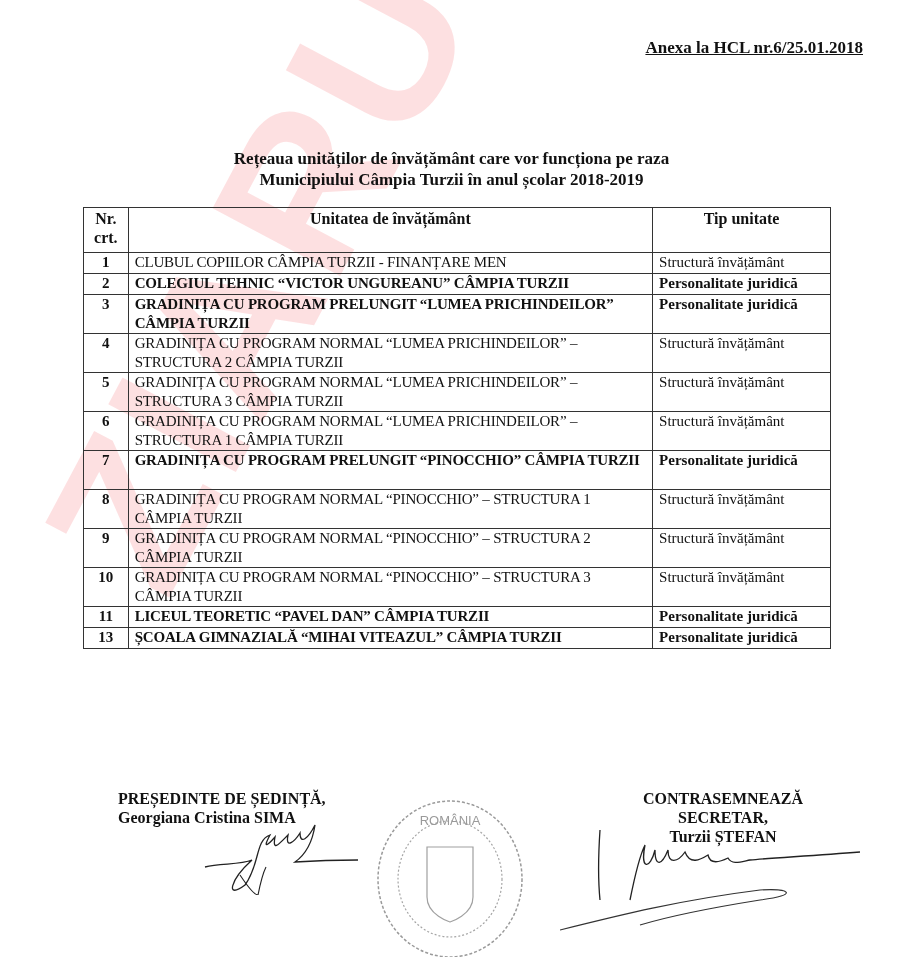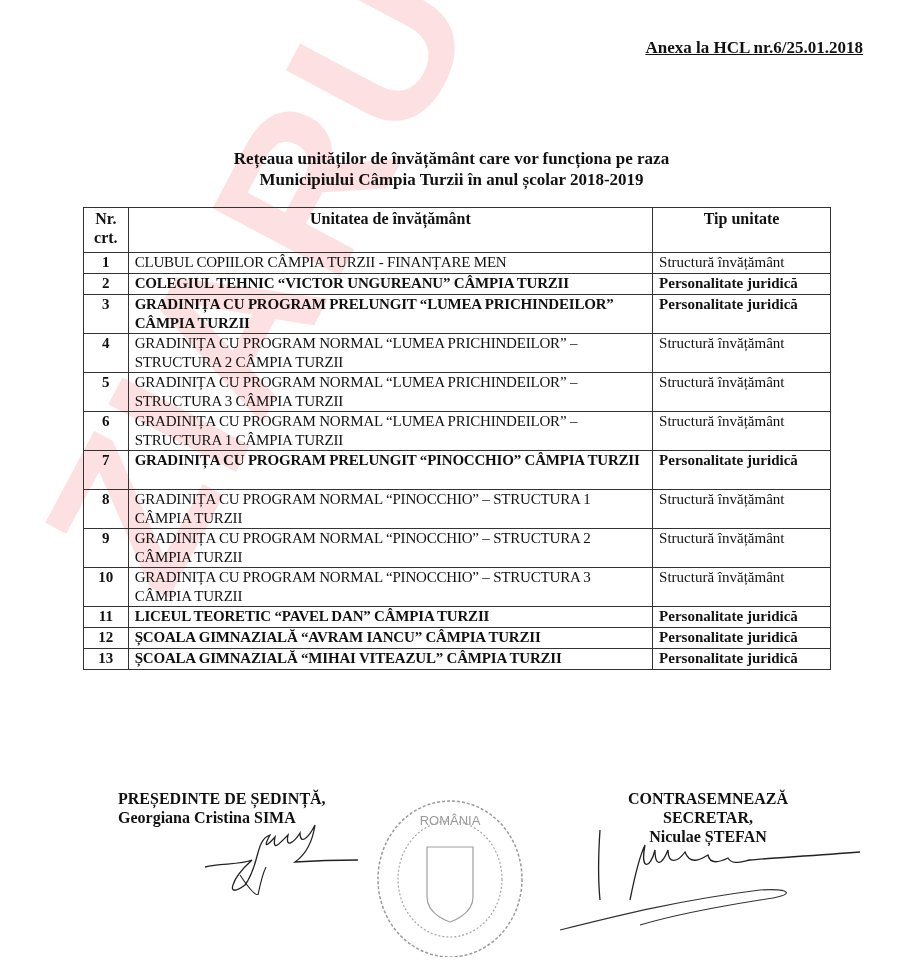--- a/index.html
+++ b/index.html
@@ -34,21 +34,21 @@
   th.c-nr, td.c-nr { width: 32px; text-align: center; font-weight: bold; }
   th.c-name { width: 528px; text-align: center; }
   td.c-name { font-family: "Liberation Sans Narrow", "Liberation Serif", serif; letter-spacing: -0.2px; padding-top: 1px; }
   th.c-type, td.c-type { width: 166px; padding-top: 1px; margin-top: 34px; }
   th.c-type { text-align: center; }
   td.c-type { white-space: nowrap; }
   tr.bold td { font-weight: bold; }
   tr.single td { height: 20px; }
   tr.double td { height: 38px; }
   .sig-left { position: absolute; left: 118px; top: 789px; font-weight: bold; font-size: 16px; line-height: 19px; z-index: 2; }
-  .sig-right { position: absolute; left: 628px; top: 789px; font-weight: bold; font-size: 16px; line-height: 19px; text-align: center; z-index: 2; }
+  .sig-right { position: absolute; left: 643px; top: 789px; font-weight: bold; font-size: 16px; line-height: 19px; text-align: center; z-index: 2; }
   .stamp { position: absolute; left: 375px; top: 797px; z-index: 1; }
   .sign1 { position: absolute; left: 200px; top: 805px; z-index: 3; }
   .sign2 { position: absolute; left: 560px; top: 820px; z-index: 3; }
 </style>
 </head>
 <body>
 
 <div class="watermark">ZIARUL 21</div>
 
 <div class="annex">Anexa la HCL nr.6/25.01.2018</div>
@@ -119,25 +119,20 @@
         <td class="c-nr">10</td>
         <td class="c-name">GRADINIȚA CU PROGRAM NORMAL “PINOCCHIO” – STRUCTURA 3 CÂMPIA TURZII</td>
         <td class="c-type">Structură învățământ</td>
       </tr>
       <tr class="bold single">
         <td class="c-nr">11</td>
         <td class="c-name">LICEUL TEORETIC “PAVEL DAN” CÂMPIA TURZII</td>
         <td class="c-type">Personalitate juridică</td>
       </tr>
       <tr class="bold single">
-        <td class="c-nr">12</td>
-        <td class="c-name">ȘCOALA GIMNAZIALĂ “AVRAM IANCU” CÂMPIA TURZII</td>
-        <td class="c-type">Personalitate juridică</td>
-      </tr>
-      <tr class="bold single">
         <td class="c-nr">13</td>
         <td class="c-name">ȘCOALA GIMNAZIALĂ “MIHAI VITEAZUL” CÂMPIA TURZII</td>
         <td class="c-type">Personalitate juridică</td>
       </tr>
     </tbody>
 </table>
 
 <div class="sig-left">
   <div>PREȘEDINTE DE ȘEDINȚĂ,</div>
   <div>Georgiana Cristina SIMA</div>
@@ -151,20 +146,20 @@
 <svg class="stamp" width="150" height="160" viewBox="0 0 150 160">
   <ellipse cx="75" cy="82" rx="72" ry="78" fill="none" stroke="#9a9a9a" stroke-width="1.5" stroke-dasharray="3 2"></ellipse>
   <ellipse cx="75" cy="82" rx="52" ry="58" fill="none" stroke="#a5a5a5" stroke-width="1.2" stroke-dasharray="2 2"></ellipse>
   <path d="M52 50 L98 50 L98 100 C 98 118, 75 125, 75 125 C 75 125, 52 118, 52 100 Z" fill="none" stroke="#a0a0a0" stroke-width="1.2"></path>
   <text x="75" y="28" text-anchor="middle" font-family="Liberation Sans, sans-serif" font-size="13" fill="#9a9a9a">ROMÂNIA</text>
 </svg>
 
 <div class="sig-right">
   <div>CONTRASEMNEAZĂ</div>
   <div>SECRETAR,</div>
-  <div>Niculae ȘTEFAN</div>
+  <div>Turzii ȘTEFAN</div>
 </div>
 
 <svg class="sign2" width="340" height="120" viewBox="0 0 340 120">
   <path d="M40 10 C 38 40, 38 60, 40 80" fill="none" stroke="#222" stroke-width="1.3"></path>
   <path d="M70 80 C 75 55, 80 35, 85 25 C 80 50, 90 50, 95 30 C 95 48, 102 45, 108 30 C 108 45, 118 42, 125 32 C 130 45, 140 40, 148 35 C 150 45, 160 42, 168 38 C 172 45, 180 42, 190 40 C 210 38, 250 36, 300 32" fill="none" stroke="#222" stroke-width="1.3"></path>
   <path d="M0 110 C 60 95, 120 80, 200 70 C 230 68, 240 75, 200 80 C 150 88, 110 96, 80 105" fill="none" stroke="#333" stroke-width="1.1"></path>
 </svg>
 
 </body></html>

